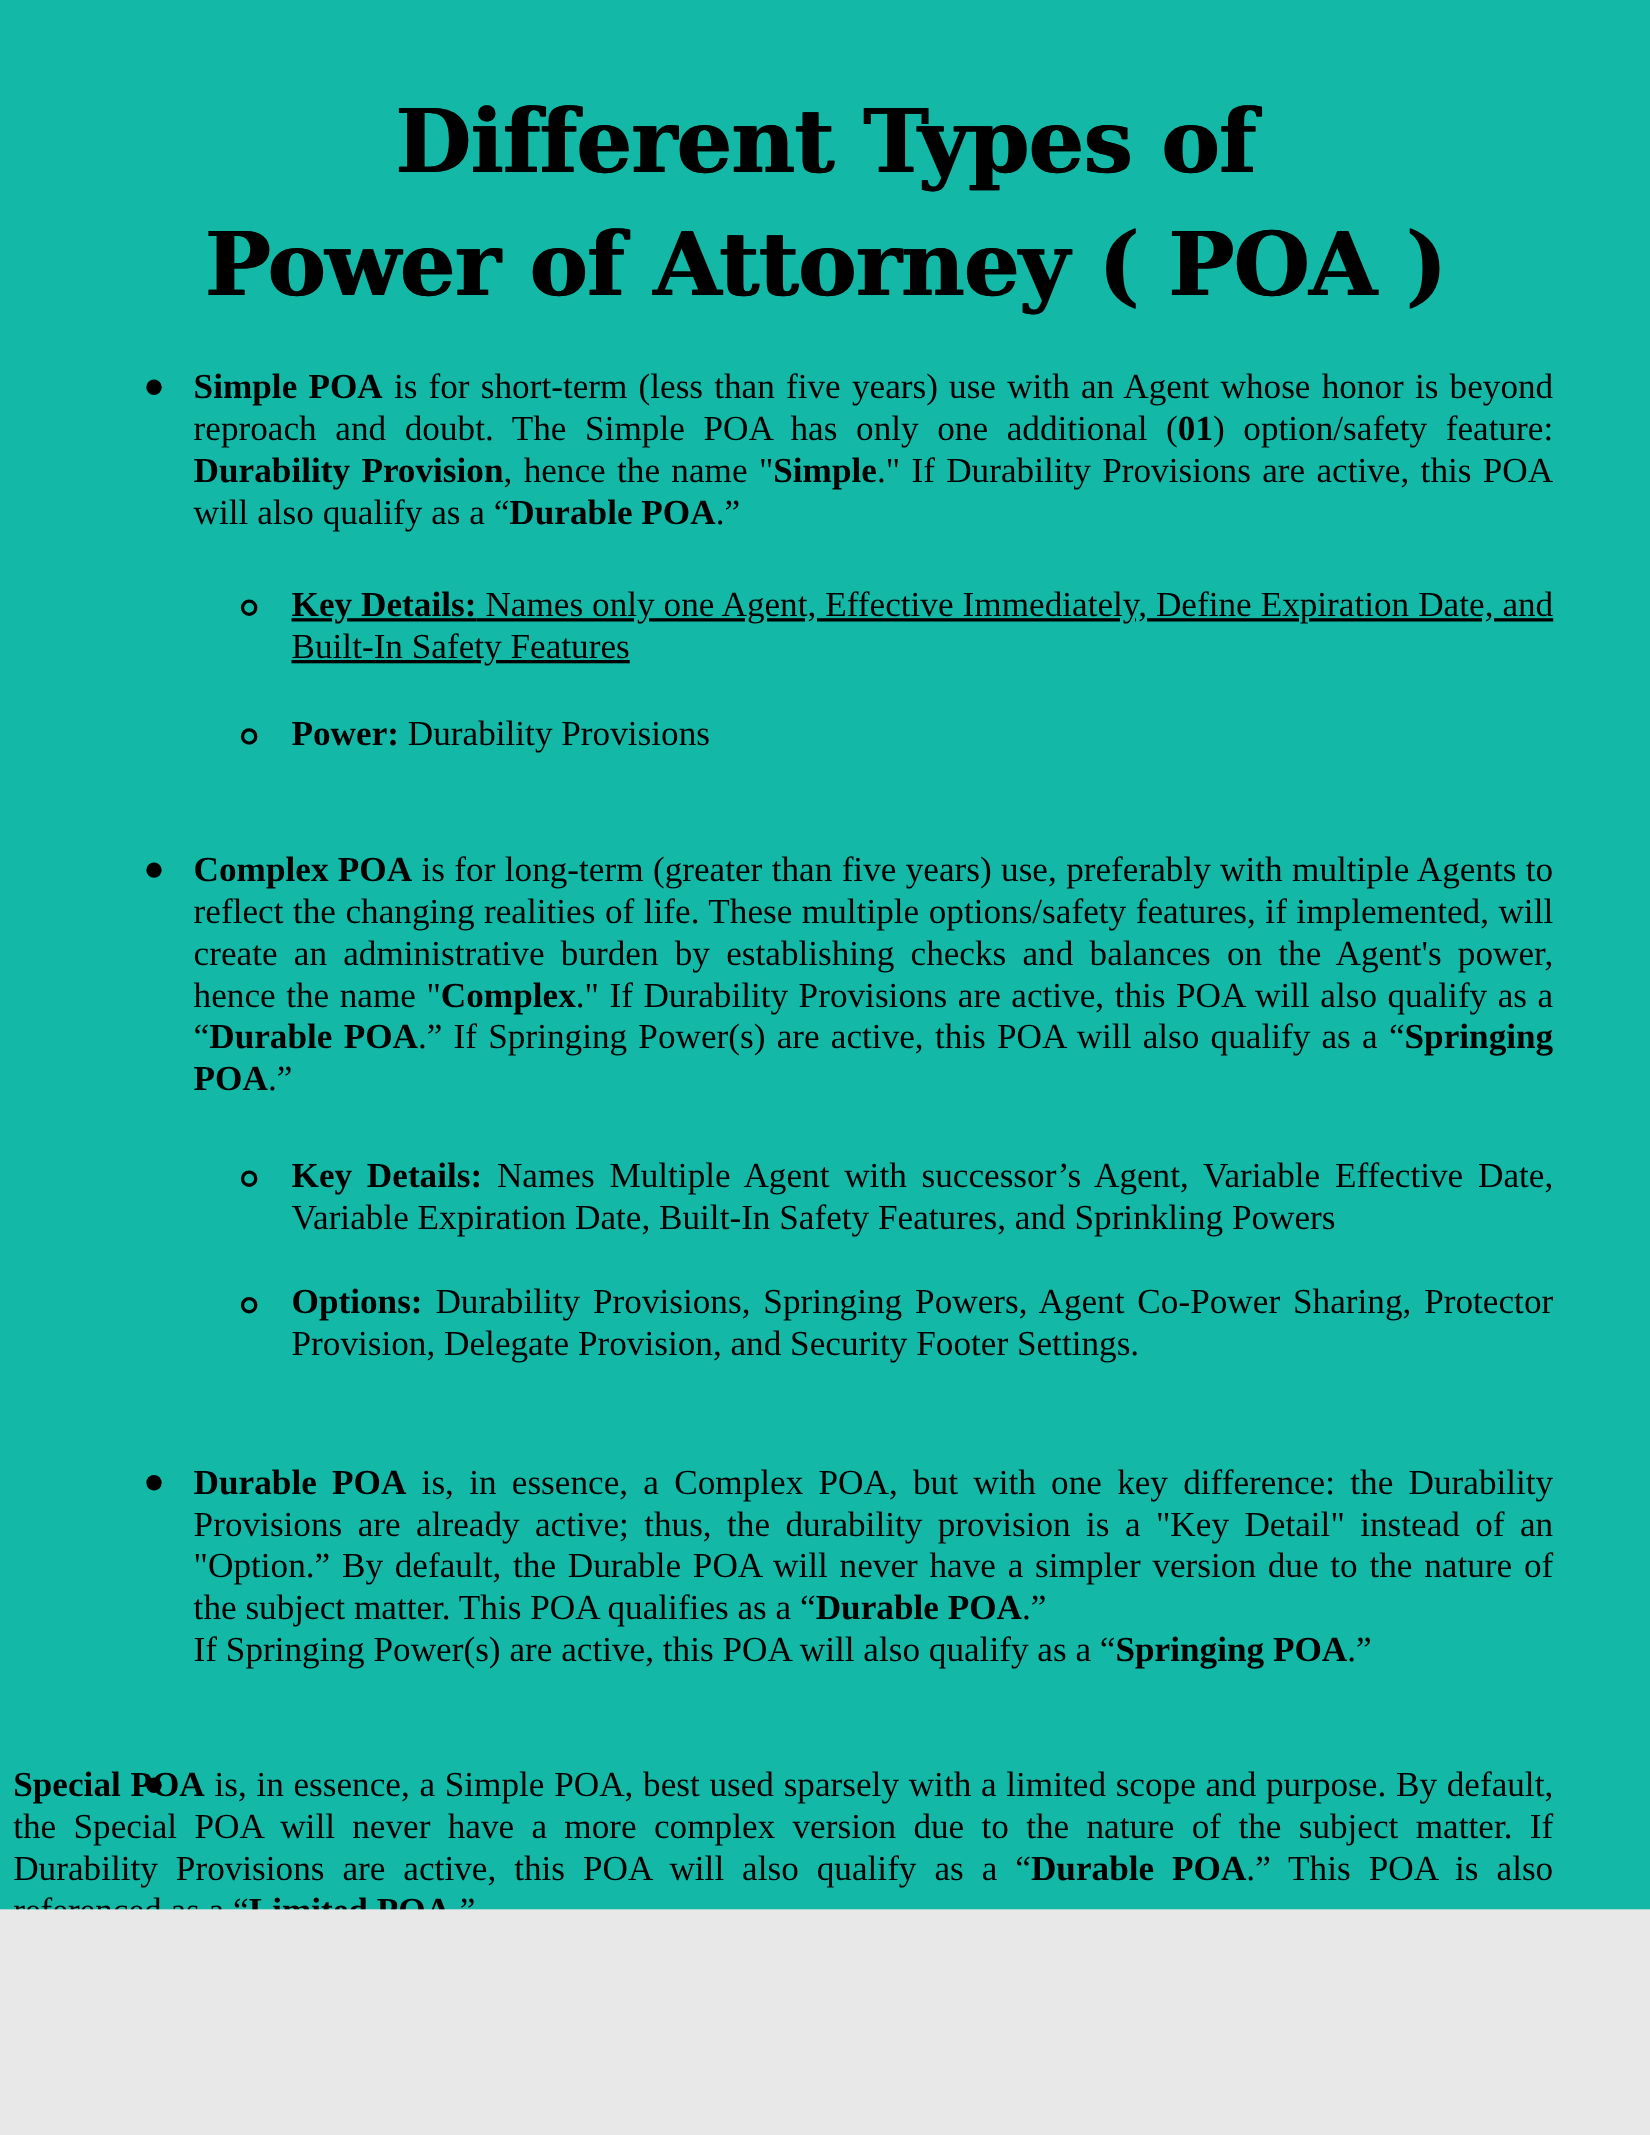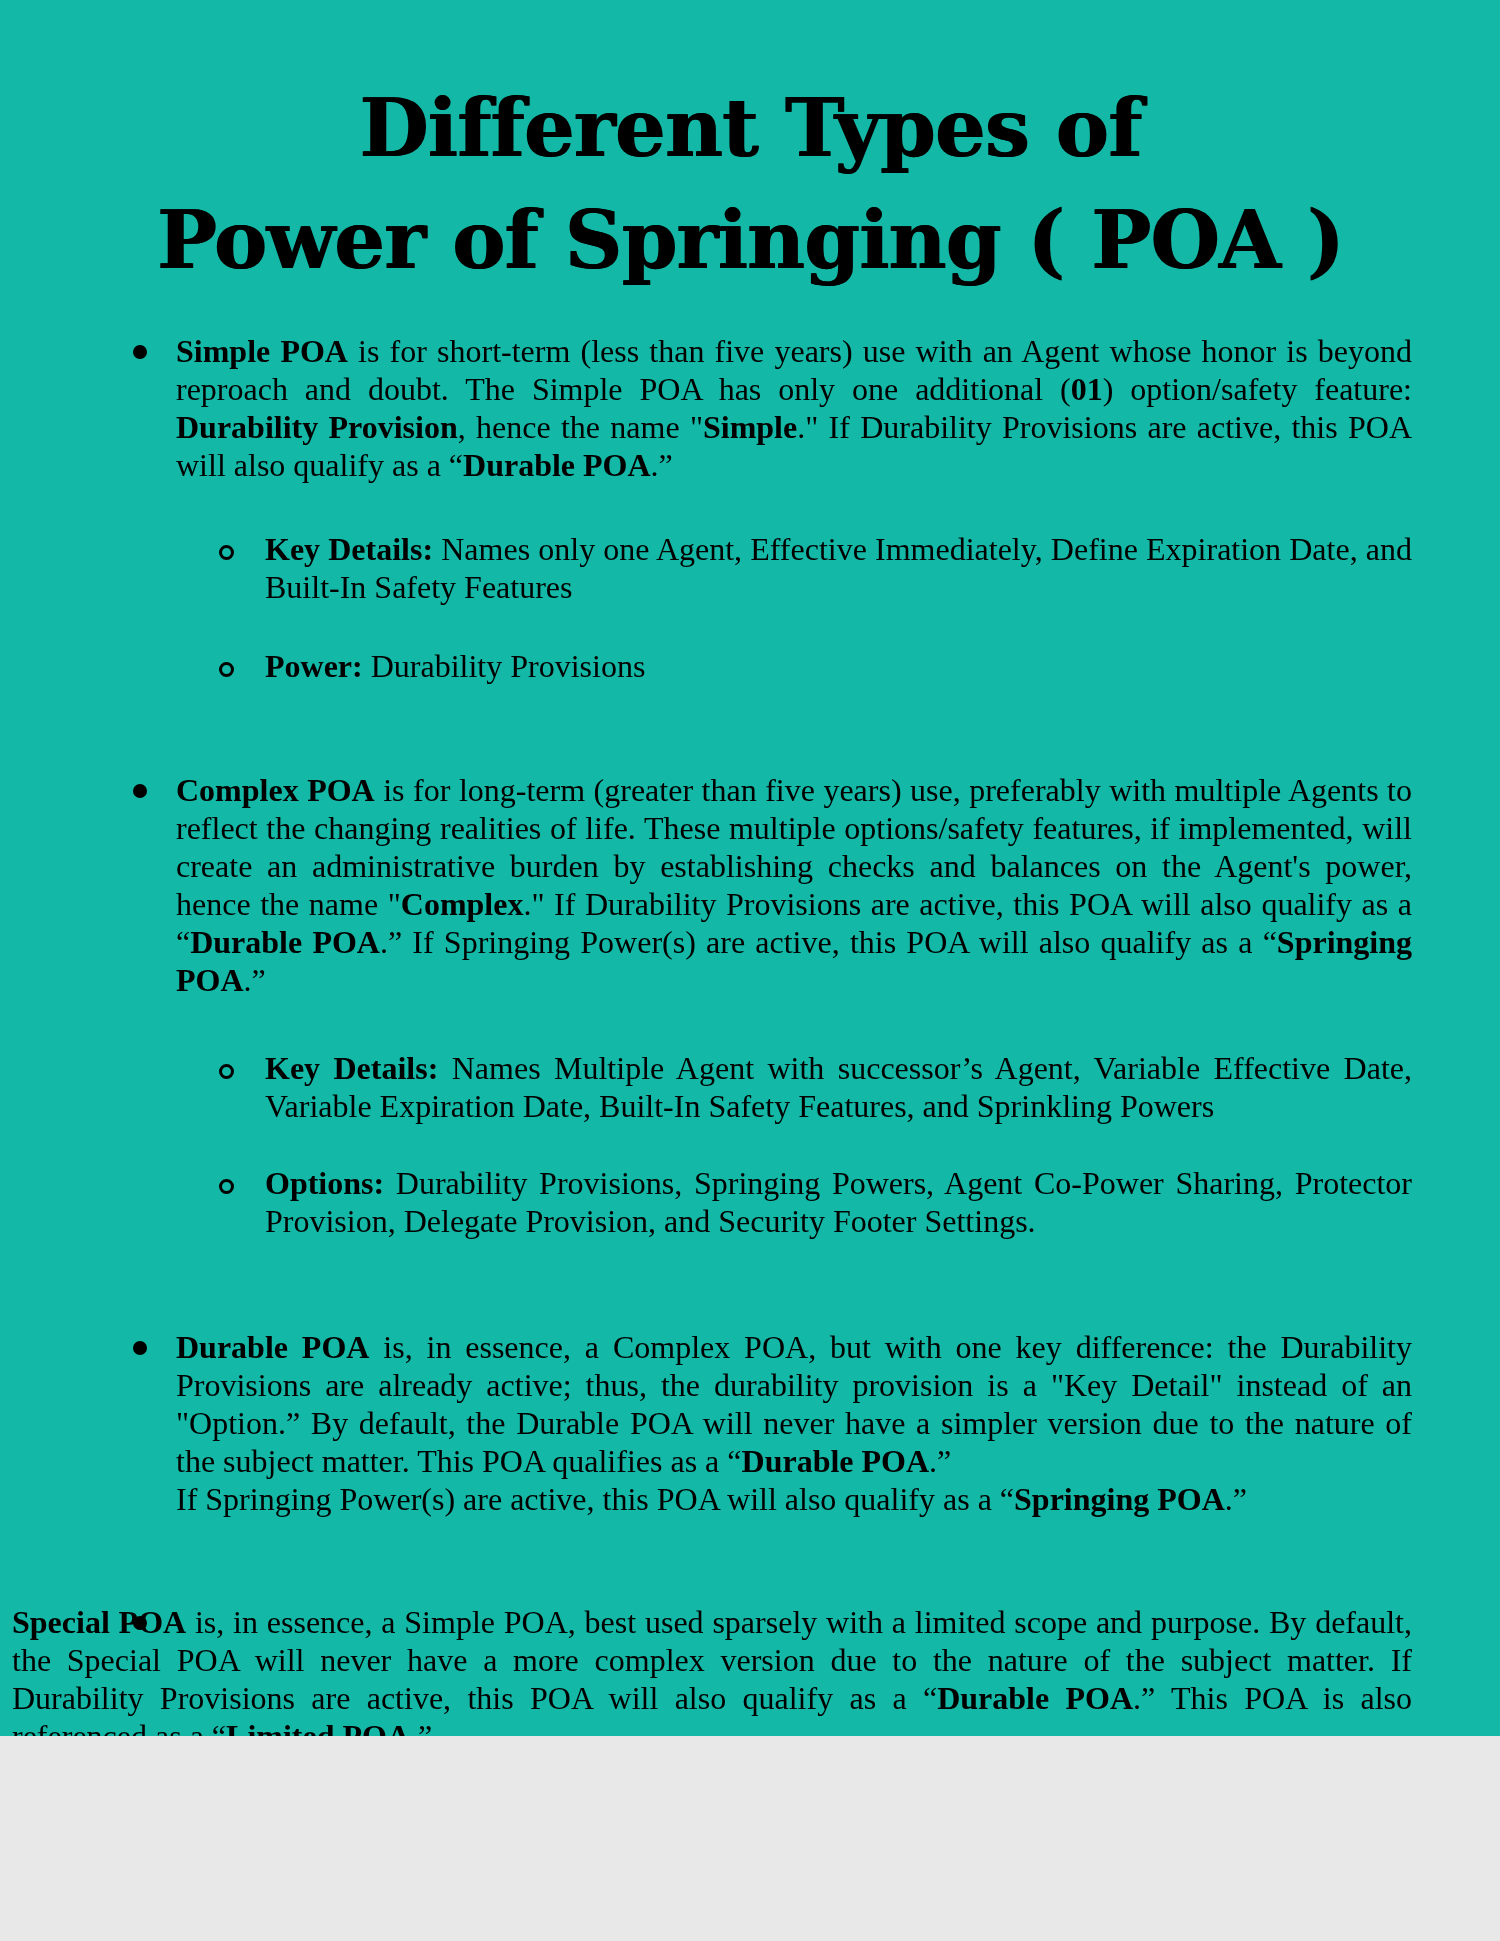--- a/index.html
+++ b/index.html
@@ -45,36 +45,36 @@
   .li2 > .marker {
     left: 219px; top: 15px;
     width: 9px; height: 9px;
     border-radius: 50%;
     border: 3px solid #000;
     background: transparent;
   }
   .para { margin: 0; }
   .b { font-weight: bold; }
   
-  .g46 { margin-top: 46px; }
+  .g46 { margin-top: 46px; text-decoration: underline; }
   .g41 { margin-top: 41px; }
   .g86 { margin-top: 86px; }
   .g50 { margin-top: 50px; }
   .g39 { margin-top: 39px; font-family: Liberation Serif, serif; }
   .g88 { margin-top: 88px; }
   .g85 { margin-top: 85px; padding-left: 12px; }
 </style>
 </head>
 <body>
 
 <div class="page">
 
   <h1 class="title">
     <span class="title-line">Different Types of</span>
-    <span class="title-line">Power of Springing ( POA )</span>
+    <span class="title-line">Power of Attorney ( POA )</span>
   </h1>
 
   <div class="list">
 
     <section>
       <div class="li li1">
         <span class="marker"></span>
         <p class="para"><span class="b">Simple POA</span><span> is for short-term (less than five years) use with an Agent whose honor is beyond reproach and doubt. The Simple POA has only one additional (</span><span class="b">01</span><span>) option/safety feature: </span><span class="b">Durability Provision</span><span>, hence the name "</span><span class="b">Simple</span><span>."  If Durability Provisions are active, this POA will also qualify as a “</span><span class="b">Durable POA</span><span>.”</span></p>
       </div>
       <div class="li li2 g46">

